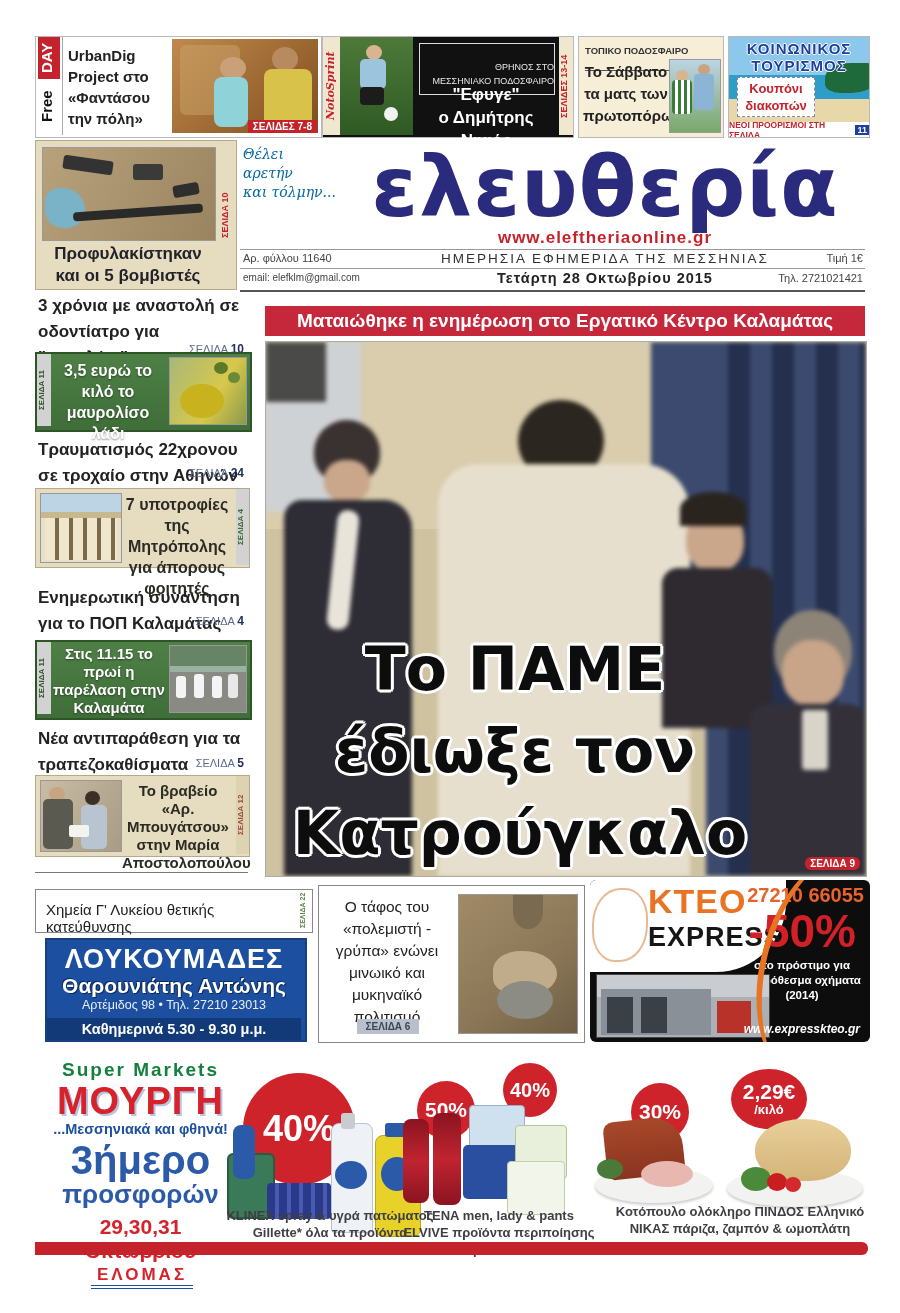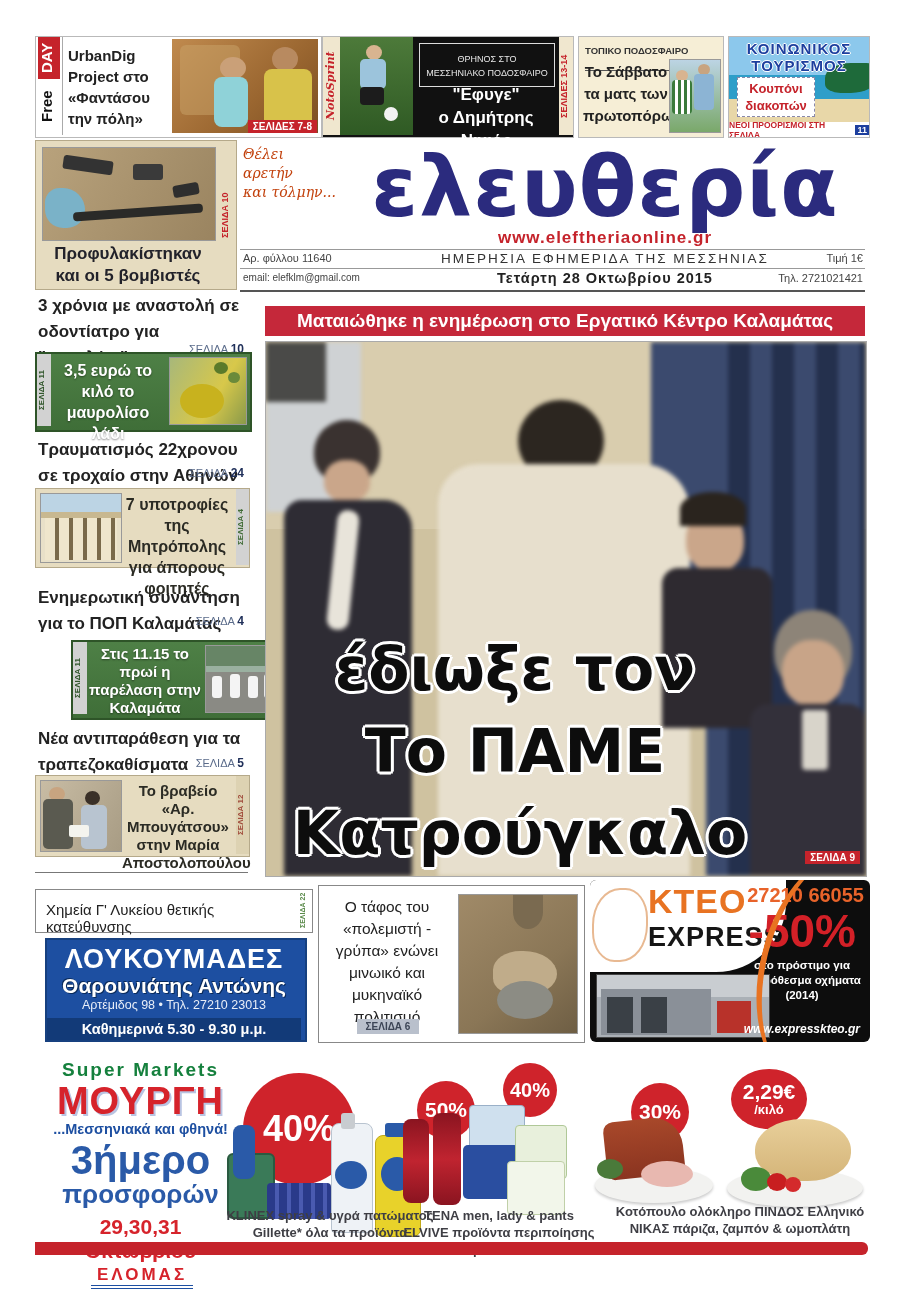--- a/index.html
+++ b/index.html
@@ -52,21 +52,21 @@
   <div class="ab teaser" style="left:322px;top:36px;width:250px;height:100px;background:#111;">
     <div class="ab" style="left:0;top:0;width:17px;height:98px;background:#f0e7cf;">
       <div class="ab vert" style="left:1px;top:2px;width:15px;height:94px;font-size:11px;font-weight:bold;font-style:italic;color:#c5232b;font-family:'DejaVu Serif',serif;">NotoSprint</div>
     </div>
     <div class="ab" style="left:17px;top:0;width:73px;height:98px;background:linear-gradient(#4d7a3a,#2f5a24);overflow:hidden;">
       <div class="shape" style="left:26px;top:8px;width:16px;height:15px;background:#d8b490;border-radius:50%;"></div>
       <div class="shape" style="left:20px;top:22px;width:26px;height:30px;background:#9cc4dc;border-radius:5px;"></div>
       <div class="shape" style="left:20px;top:50px;width:24px;height:18px;background:#1c1c1c;border-radius:4px;"></div>
       <div class="shape" style="left:44px;top:70px;width:14px;height:14px;background:#f2f2f2;border-radius:50%;"></div>
     </div>
-    <div class="ab" style="left:96px;top:6px;width:134px;height:34px;border:1px solid #ddd;color:#e8e8e8;font-size:9px;line-height:14px;text-align:center;padding-top:8px;">
+    <div class="ab" style="left:96px;top:6px;width:134px;height:34px;border:1px solid #ddd;color:#e8e8e8;font-size:9px;line-height:14px;text-align:right;padding-top:16px;">
       <div>ΘΡΗΝΟΣ ΣΤΟ</div>
       <div>ΜΕΣΣΗΝΙΑΚΟ ΠΟΔΟΣΦΑΙΡΟ</div>
     </div>
     <div class="ab ctr" style="left:92px;top:46px;width:142px;color:#fff;font-weight:bold;font-size:17px;line-height:23px;">
       <div>"Εφυγε"</div>
       <div>ο Δημήτρης Νινιός</div>
     </div>
     <div class="ab" style="right:0;top:0;width:14px;height:98px;background:#f0e7cf;">
       <div class="ab vert" style="left:0;top:2px;width:14px;height:94px;font-size:9px;font-weight:bold;color:#c5232b;">ΣΕΛΙΔΕΣ 13-14</div>
     </div>
@@ -104,21 +104,21 @@
       <div class="shape" style="left:2px;top:40px;width:40px;height:40px;background:#7ab2c8;border-radius:40% 60% 50% 50%;"></div>
       <div class="shape" style="left:30px;top:60px;width:130px;height:9px;background:#2a2a28;border-radius:4px;transform:rotate(-4deg);"></div>
       <div class="shape" style="left:20px;top:10px;width:50px;height:14px;background:#333;border-radius:3px;transform:rotate(8deg);"></div>
       <div class="shape" style="left:90px;top:16px;width:30px;height:16px;background:#3a3a3a;border-radius:3px;"></div>
       <div class="shape" style="left:130px;top:36px;width:26px;height:12px;background:#2e2e2e;border-radius:3px;transform:rotate(-10deg);"></div>
     </div>
     <div class="ab ctr" style="left:4px;top:102px;width:176px;font-size:17px;line-height:22px;font-weight:bold;color:#22222a;">Προφυλακίστηκαν και οι 5 βομβιστές</div>
     <div class="ab vert" style="right:2px;top:4px;width:14px;height:140px;font-size:9px;font-weight:bold;color:#c5232b;">ΣΕΛΙΔΑ 10</div>
   </div>
 
-  <div class="ab" style="left:243px;top:145px;font-family:'DejaVu Serif',serif;font-style:italic;font-size:14px;line-height:19px;color:#c2410c;">
+  <div class="ab" style="left:243px;top:145px;font-family:'DejaVu Serif',serif;font-style:italic;font-size:14px;line-height:19px;color:#0369a1;">
     <div>Θέλει</div>
     <div>αρετήν</div>
     <div>και τόλμην...</div>
   </div>
 
   <div class="ab" style="left:345px;top:138px;width:520px;text-align:center;font-size:84px;font-weight:900;color:#2b2b7e;letter-spacing:1px;font-family:'DejaVu Sans',sans-serif;">ελευθερία</div>
   <div class="ab ctr" style="left:345px;top:228px;width:520px;font-size:17px;font-weight:bold;color:#c5232b;letter-spacing:1px;">www.eleftheriaonline.gr</div>
 
   <div class="ab" style="left:240px;top:249px;width:625px;border-top:1px solid #999;"></div>
   <div class="ab" style="left:243px;top:252px;font-size:11px;color:#444;">Αρ. φύλλου 11640</div>
@@ -164,21 +164,21 @@
       <div class="ab vert" style="left:0;top:0;width:13px;height:76px;font-size:8px;font-weight:bold;color:#3e6a34;">ΣΕΛΙΔΑ 4</div>
     </div>
   </div>
 
   <div class="ab side-title" style="left:38px;top:585px;width:210px;">Ενημερωτική συνάντηση για το ΠΟΠ Καλαμάτας</div>
   <div class="ab pref" style="left:38px;top:614px;width:206px;">
     <span>ΣΕΛΙΔΑ</span>
     <span class="pnum">4</span>
   </div>
 
-  <div class="ab greenbox" style="left:35px;top:640px;width:213px;height:76px;margin-left:36px;">
+  <div class="ab greenbox" style="left:35px;top:640px;width:213px;height:76px;">
     <div class="ab graystrip" style="left:0;top:0;width:14px;height:72px;">
       <div class="ab vert" style="left:0;top:0;width:14px;height:72px;font-size:8px;font-weight:bold;color:#2e5428;">ΣΕΛΙΔΑ 11</div>
     </div>
     <div class="ab gb-title" style="left:16px;top:3px;width:112px;font-size:15px;line-height:18px;">Στις 11.15 το πρωί η παρέλαση στην Καλαμάτα</div>
     <div class="ab photo" style="right:3px;top:3px;width:76px;height:66px;background:linear-gradient(#9ab0a0 0 40%,#8a8a84 40% 100%);overflow:hidden;">
       <div class="shape" style="left:6px;top:30px;width:10px;height:22px;background:#f4f4f4;border-radius:3px;"></div>
       <div class="shape" style="left:24px;top:28px;width:10px;height:24px;background:#f4f4f4;border-radius:3px;"></div>
       <div class="shape" style="left:42px;top:30px;width:10px;height:22px;background:#f4f4f4;border-radius:3px;"></div>
       <div class="shape" style="left:58px;top:28px;width:10px;height:24px;background:#e8e8e8;border-radius:3px;"></div>
       <div class="shape" style="left:0;top:0;width:76px;height:20px;background:#5a7a58;opacity:.8;"></div>
@@ -223,25 +223,25 @@
       <div class="shape" style="left:172px;top:122px;width:252px;height:412px;background:#e7dfcd;border-radius:40px 48px 0 0;"></div>
       <div class="shape" style="left:420px;top:168px;width:58px;height:62px;background:#caa68a;border-radius:45%;"></div>
       <div class="shape" style="left:414px;top:150px;width:66px;height:34px;background:#2a241e;border-radius:50% 50% 0 0;"></div>
       <div class="shape" style="left:396px;top:226px;width:110px;height:160px;background:#2e2a30;border-radius:16px 16px 0 0;"></div>
       <div class="shape" style="left:508px;top:268px;width:78px;height:84px;background:#8d8478;border-radius:48%;"></div>
       <div class="shape" style="left:516px;top:298px;width:62px;height:66px;background:#c8a488;border-radius:45%;"></div>
       <div class="shape" style="left:484px;top:362px;width:116px;height:172px;background:#33303a;border-radius:18px 18px 0 0;"></div>
       <div class="shape" style="left:536px;top:368px;width:26px;height:60px;background:#d8d4ca;border-radius:4px;"></div>
     </div>
     <div class="ab" style="left:14px;top:286px;width:470px;font-size:60px;line-height:82px;font-weight:900;font-family:'DejaVu Sans',sans-serif;">
+      <div class="outline-w ctr">Το ΠΑΜΕ</div>
       <div class="outline-w ctr">έδιωξε τον</div>
-      <div class="outline-w ctr">Το ΠΑΜΕ</div>
       <div class="outline-w ctr" style="width:520px;margin-left:-20px;">Κατρούγκαλο</div>
     </div>
-    <div class="ab badge-red" style="right:6px;bottom:12px;">ΣΕΛΙΔΑ 9</div>
+    <div class="ab badge-red" style="right:6px;bottom:6px;border-radius:6px;">ΣΕΛΙΔΑ 9</div>
   </div>
 
   <div class="ab" style="left:35px;top:889px;width:276px;height:42px;border:1px solid #888;background:#fff;">
     <div class="ab" style="left:10px;top:11px;width:246px;font-size:15px;color:#222;">Χημεία Γ' Λυκείου θετικής κατεύθυνσης</div>
     <div class="ab vert" style="right:1px;top:1px;width:12px;height:38px;font-size:7px;font-weight:bold;color:#5a8a4a;">ΣΕΛΙΔΑ 22</div>
   </div>
 
   <div class="ab" style="left:45px;top:938px;width:258px;height:100px;background:#1d4fa1;border:2px solid #16407f;">
     <div class="ab ctr" style="left:0;top:4px;width:254px;font-size:27px;font-weight:900;color:#fff;letter-spacing:1px;">ΛΟΥΚΟΥΜΑΔΕΣ</div>
     <div class="ab ctr" style="left:0;top:34px;width:254px;font-size:21px;font-weight:900;color:#fff;text-shadow:1px 1px 0 #0a2a5a,-1px -1px 0 #0a2a5a;">Θαρουνιάτης Αντώνης</div>

